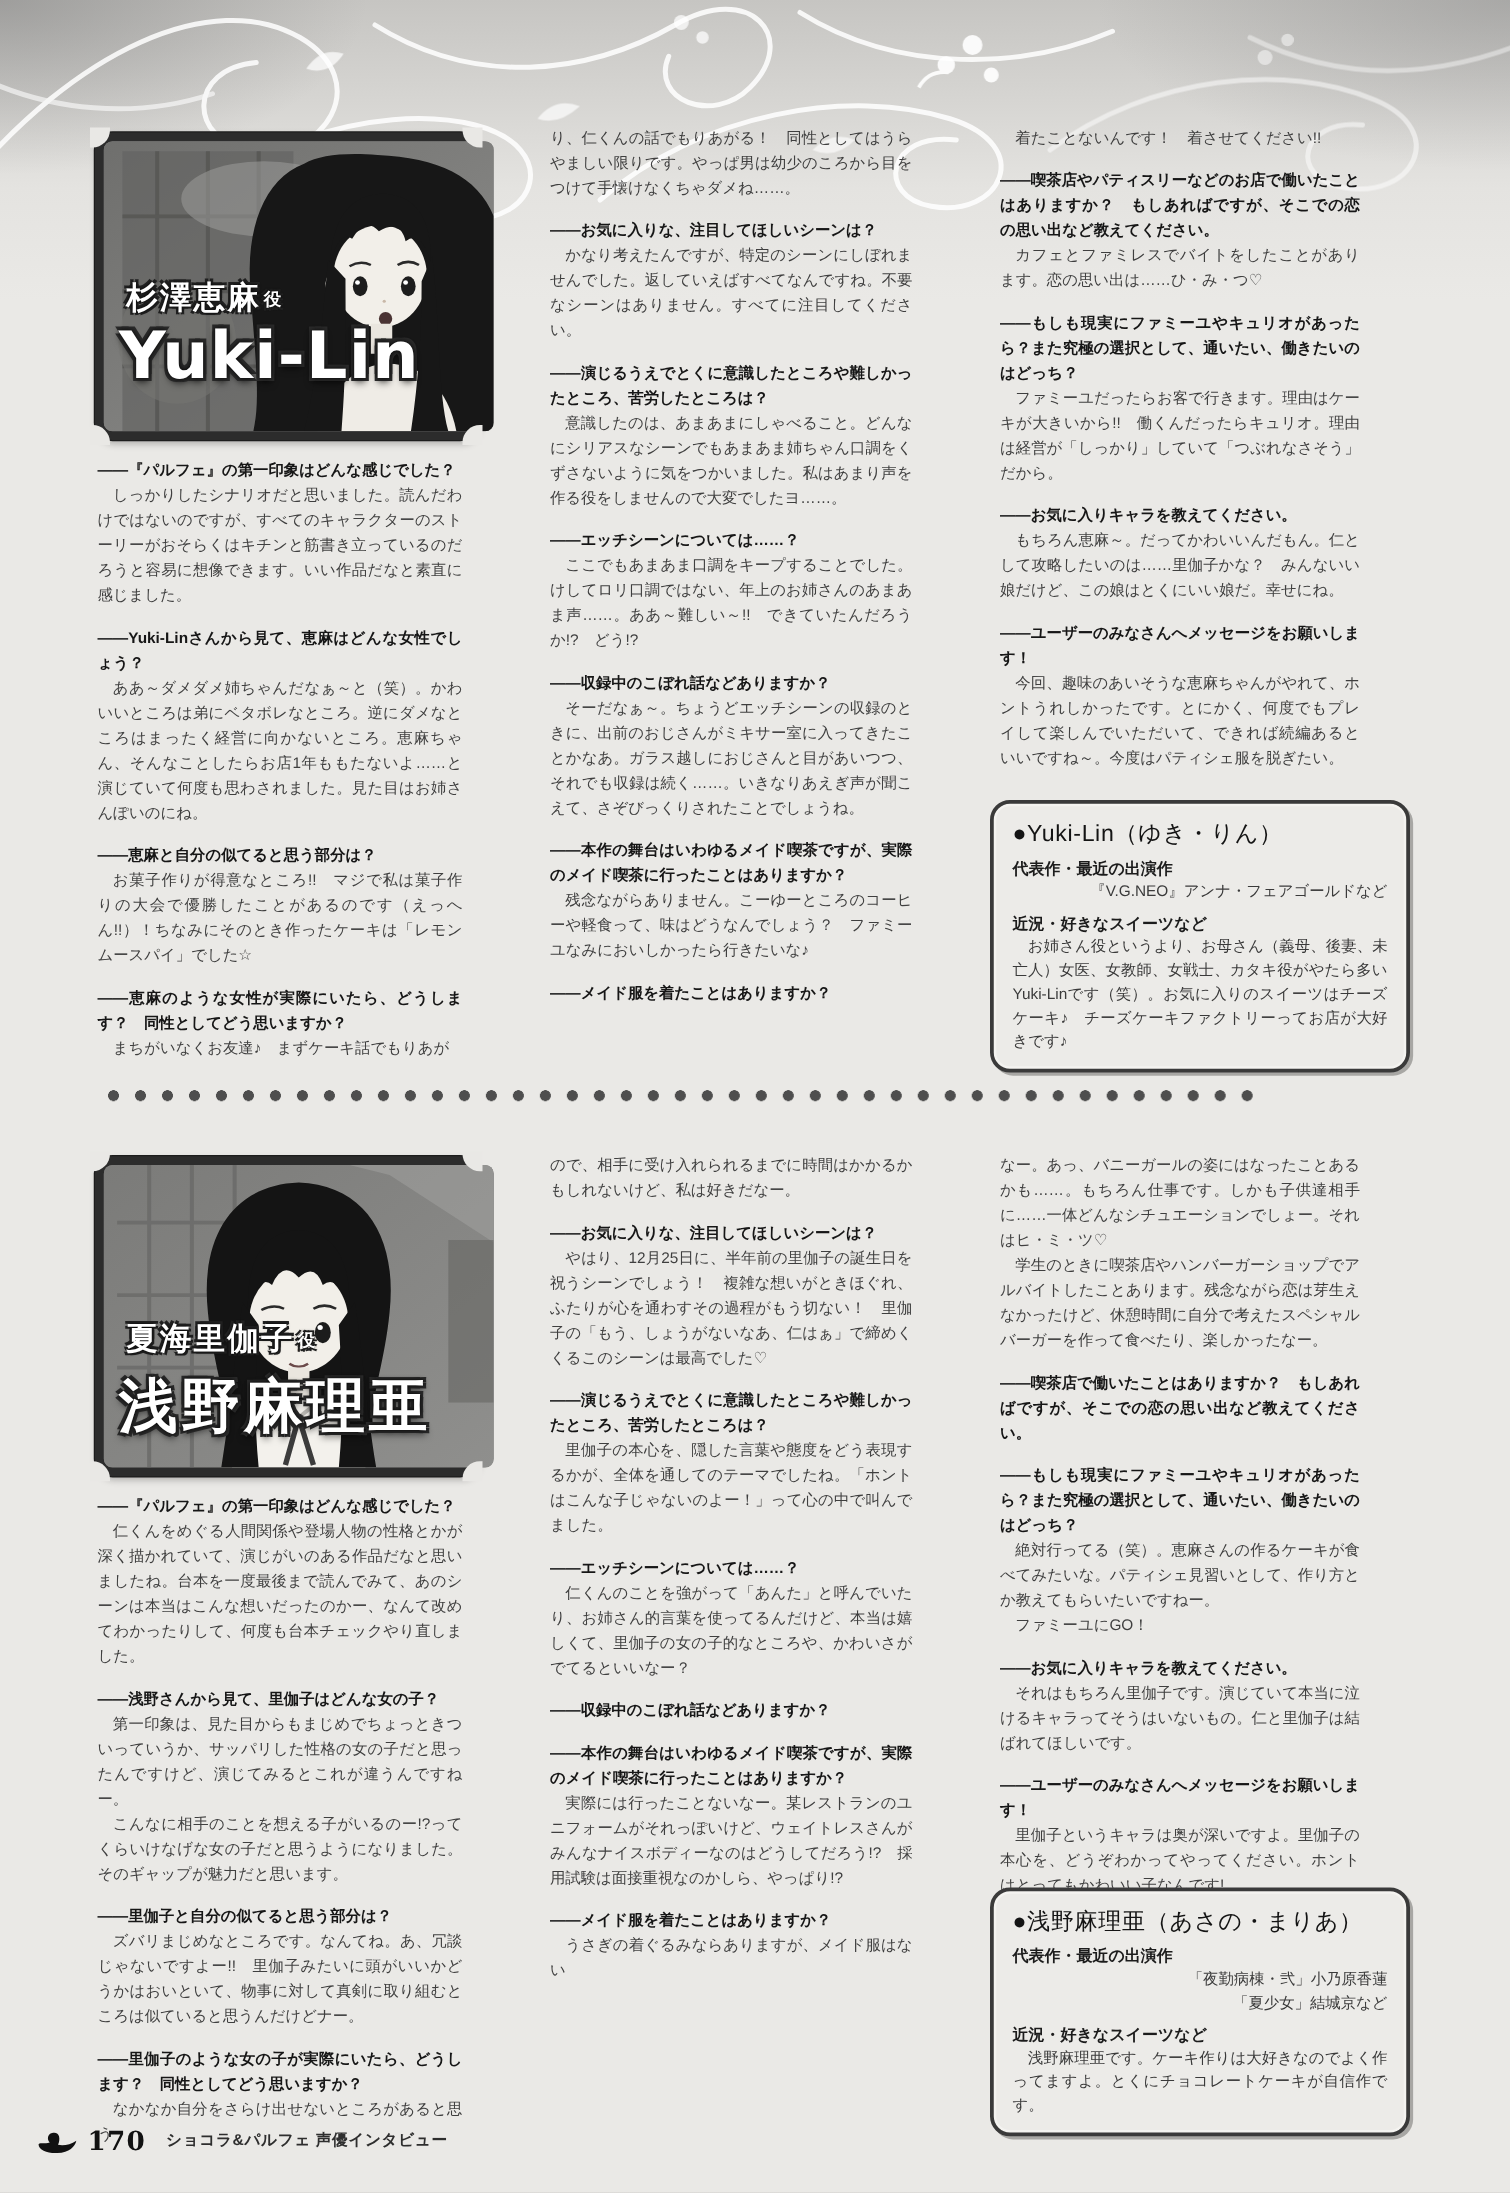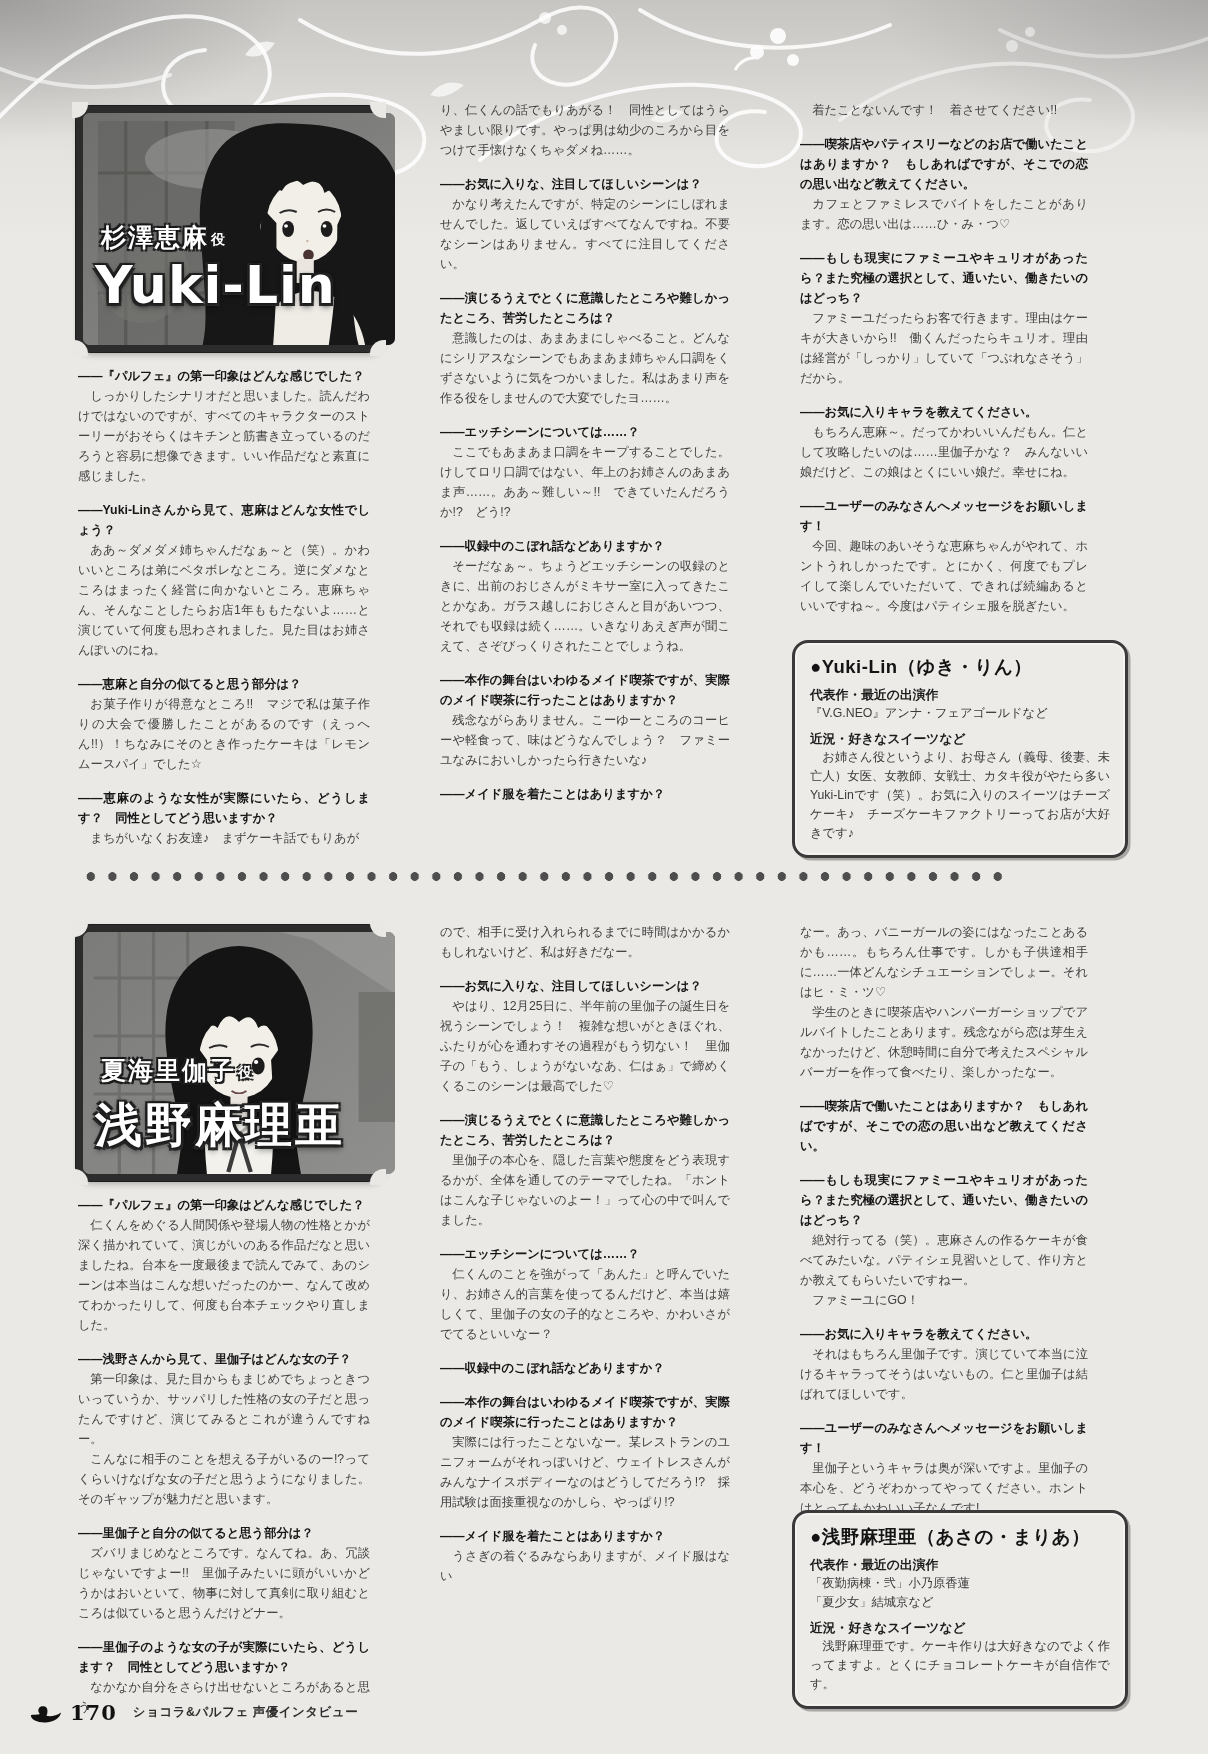--- a/index.html
+++ b/index.html
@@ -45,23 +45,23 @@
   .s1c3{left:800px;top:100px;width:288px;}
   .s2c1{left:78px;top:1195px;width:292px;}
   .s2c2{left:440px;top:922px;width:290px;}
   .s2c3{left:800px;top:922px;width:288px;}
   
   .pbox{position:absolute;left:792px;width:300px;background:#ecebe8;border:3px solid #3a3a3a;
     border-radius:16px;padding:11px 15px 12px 15px;
     box-shadow:inset 0 0 0 2px #f4f3f0, 2.5px 2.5px 0 #a8a7a4;}
   .pb1{top:640px;}
   .pb2{top:1510px;}
-  .ph{font-size:18.5px;font-weight:700;color:#141414;letter-spacing:.5px;}
+  .ph{font-size:18.5px;font-weight:400;color:#141414;letter-spacing:.5px;}
   .plabel{margin-top:8px;font-size:12.8px;font-weight:700;color:#1c1c1c;}
-  .pline{font-size:12.3px;line-height:19px;color:#3a3a3a;}
+  .pline{font-size:12.3px;line-height:19px;color:#3a3a3a;text-align:right;}
   .pnews{font-size:12.3px;line-height:19px;color:#3a3a3a;text-indent:1em;text-align:justify;}
   
   .divider{position:absolute;left:80px;top:872px;width:932px;height:9px;
     background-image:radial-gradient(circle closest-side,#4e4e4e 92%,rgba(0,0,0,0) 100%);
     background-size:21.6px 9px;background-repeat:repeat-x;background-position:0 50%;}
   .footer{position:absolute;left:28px;top:1700px;display:flex;align-items:center;}
   .flogo{width:34px;height:23px;margin-right:8px;}
   .fnum{font-family:"DejaVu Serif","Liberation Serif",serif;font-weight:700;font-size:21px;color:#111;letter-spacing:1px;}
   .fcap{margin-left:16px;font-size:12.5px;font-weight:700;color:#2e2e2e;letter-spacing:.5px;}
 </style>

